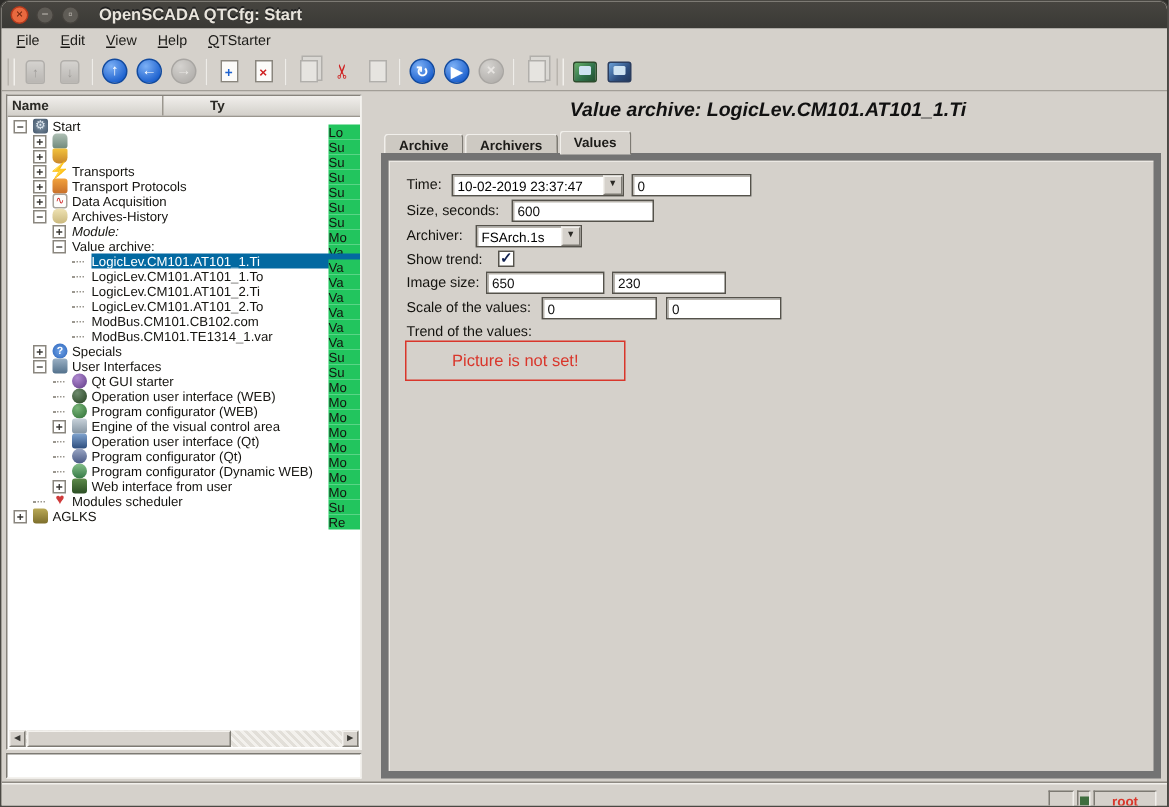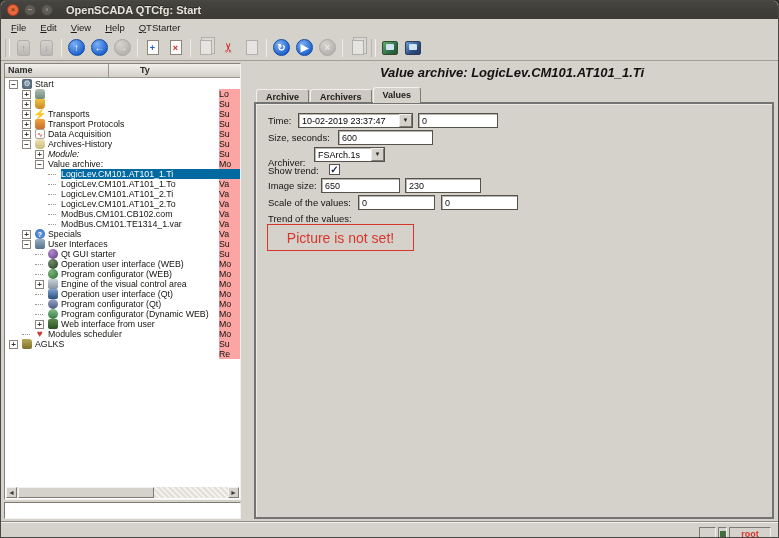--- a/index.html
+++ b/index.html
@@ -66,21 +66,21 @@
   .trow { position:relative; height:10px; display:flex; align-items:center; white-space:nowrap; }
   .tind { flex:none; }
   .texp { flex:none; width:13px; display:flex; align-items:center; }
   .texp .box { width:9px; height:9px; border:1px solid #8a867e; background:#fff; color:#3a3935;
                font-size:8px; line-height:7px; text-align:center; font-weight:bold; }
   .texp .dash { width:8px; border-top:1px dotted #9b978f; }
   .ticon { flex:none; width:10px; height:10px; margin-right:3px; border-radius:2px;
            display:flex; align-items:center; justify-content:center; font-size:8px; line-height:1; }
   .tlabel { flex:1; font-size:8.8px; color:#14130f; line-height:10px; overflow:hidden; }
   .trow.sel .tlabel { background:#0369a1; color:#fff; }
-  .ttype { position:absolute; left:214px; top:10px; width:23px; height:10px; background:#fca5a5;
+  .ttype { position:absolute; left:214px; top:4px; width:23px; height:10px; background:#22c55e;
            font-size:8.8px; color:#14130f; line-height:10px; overflow:hidden; }
 
   
   .i-start { background:radial-gradient(#7f93a5,#44566a); color:#dce4ec; }
   .i-db { background:linear-gradient(#aebfb4,#718a7c); border-radius:3px 3px 2px 2px; }
   .i-sec { background:linear-gradient(#f2c23d,#c9862a); border-radius:1px 1px 4px 4px; color:#a32; }
   .i-trans { background:transparent; color:#e0a818; font-size:11px; }
   .i-proto { background:linear-gradient(#f2a23d,#c8702a); }
   .i-daq { background:#fdfdfb; border:1px solid #a8a49c; color:#cf2020; font-size:7px; }
   .i-arch { background:linear-gradient(#efe3b4,#cbb97e); border-radius:4px; }
@@ -114,34 +114,34 @@
   
   #rightpanel { position:absolute; left:248px; top:0; right:3px; bottom:0; }
   #paneltitle { position:absolute; left:0; top:4px; right:0; text-align:center;
                 font-size:13px; font-weight:bold; font-style:italic; color:#111; }
   #tabs { position:absolute; left:7px; top:26px; height:16px; display:flex; align-items:flex-end;justify-content:center; }
   .tab { font-size:9px; font-weight:bold; color:#1c1b18; padding:2px 9px 1px 9px; margin-right:1px;
          background:#cdc9c2; border:1px solid #7d7a73; border-bottom:none; border-radius:3px 3px 0 0;
          border-top-color:#f1efeb; border-left-color:#f1efeb; height:14px; }
   .tab.active { background:#d5d1cb; height:16px; position:relative; z-index:2; }
   #pane { position:absolute; left:5px; top:41px; right:1px; bottom:2px; background:#d5d1cb;
-          border:2px solid #737373; box-shadow:inset 1px 1px 0 #ece9e4; }
+          border:5px solid #737373; box-shadow:inset 1px 1px 0 #ece9e4; }
   .flabel { position:absolute; font-size:9.5px; color:#14130f; }
   .tfield { position:absolute; height:15px; background:#fff; border:1px solid #55524b;
             box-shadow:inset 1px 1px 0 #b9b5ae; font-size:9px; padding:1px 3px 0 3px;
             font-family:"Liberation Sans",sans-serif; color:#111; outline:none; }
   .drop { position:absolute; height:15px; background:#fff; border:1px solid #55524b;
           box-shadow:inset 1px 1px 0 #b9b5ae; display:flex; align-items:center; }
   .drop .dtext { flex:1; font-size:9px; padding:0 3px; white-space:nowrap; overflow:hidden; }
   .drop .darrow { width:13px; height:13px; background:#d5d1cb; border:1px solid;
                   border-color:#f1efeb #7d7a73 #7d7a73 #f1efeb; font-size:6px; line-height:11px;
                   text-align:center; color:#2a2925; flex:none; }
   #showtrend-box { position:absolute; width:11px; height:11px; background:#fff; border:1px solid #55524b;
                    font-size:10px; line-height:9px; text-align:center; color:#10204f; font-weight:bold; }
-  #picturebox { position:absolute; border:1px solid #d9362b; color:#d9362b; font-size:14px;
+  #picturebox { position:absolute; border:1px solid #d9362b; color:#d9362b; font-size:11px;
                 display:flex; align-items:center; justify-content:center; }
 
   
   #statusbar { position:absolute; left:0; right:0; bottom:-8px; height:24px; background:#d5d1cb;
                border-top:1px solid #8d8982; box-shadow:0 1px 0 #f2f0ec inset; }
   .stbox { position:absolute; top:5px; height:14px; background:#d5d1cb; border:1px solid;
            border-color:#7d7a73 #f1efeb #f1efeb #7d7a73; font-size:9px; text-align:center; }
   #st-user { color:#d9362b; font-weight:bold; line-height:13px; }
   #st-dot { display:flex; align-items:center; justify-content:center; }
   #st-dot i { width:6px; height:6px; background:#3f6e3f; display:block; }
@@ -491,21 +491,21 @@
         <div class="flabel" style="left:12px; top:11px;">Time:</div>
         <div class="drop" style="left:42px; top:9px; width:115px;">
           <span class="dtext">10-02-2019 23:37:47</span>
           <span class="darrow">▼</span>
         </div>
         <input class="tfield" style="left: 162px; top: 9px; width: 80px;" value="0">
 
         <div class="flabel" style="left:12px; top:28px;">Size, seconds:</div>
         <input class="tfield" style="left: 82px; top: 26px; width: 95px;" value="600">
 
-        <div class="flabel" style="left:12px; top:45px;margin-top:8px;">Archiver:</div>
+        <div class="flabel" style="left:12px; top:45px;">Archiver:</div>
         <div class="drop" style="left:58px; top:43px; width:71px;">
           <span class="dtext">FSArch.1s</span>
           <span class="darrow">▼</span>
         </div>
 
         <div class="flabel" style="left:12px; top:61px;">Show trend:</div>
         <div id="showtrend-box" style="left:73px; top:60px;">✓</div>
 
         <div class="flabel" style="left:12px; top:76px;">Image size:</div>
         <input class="tfield" style="left: 65px; top: 74px; width: 79px;" value="650">

